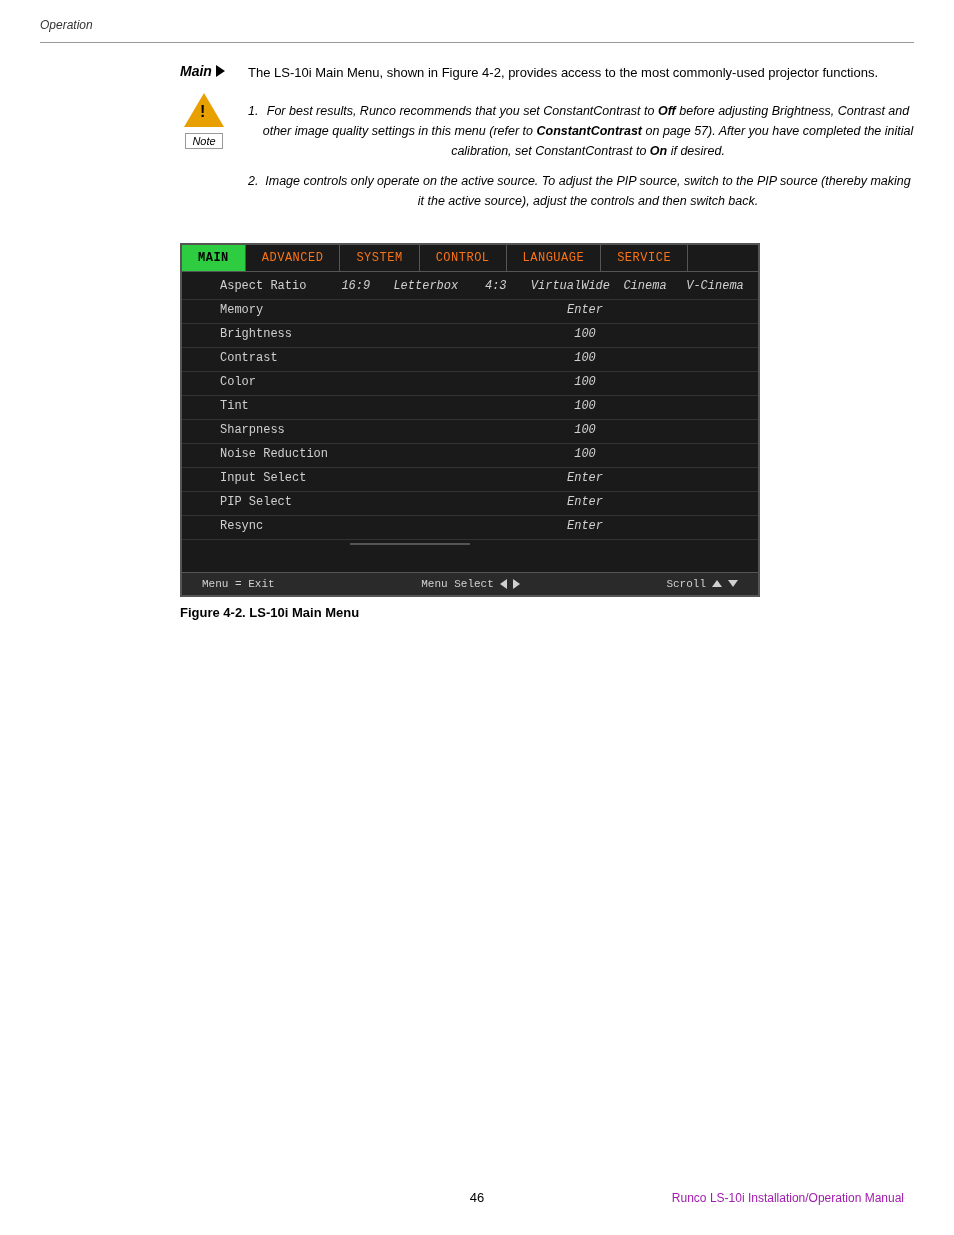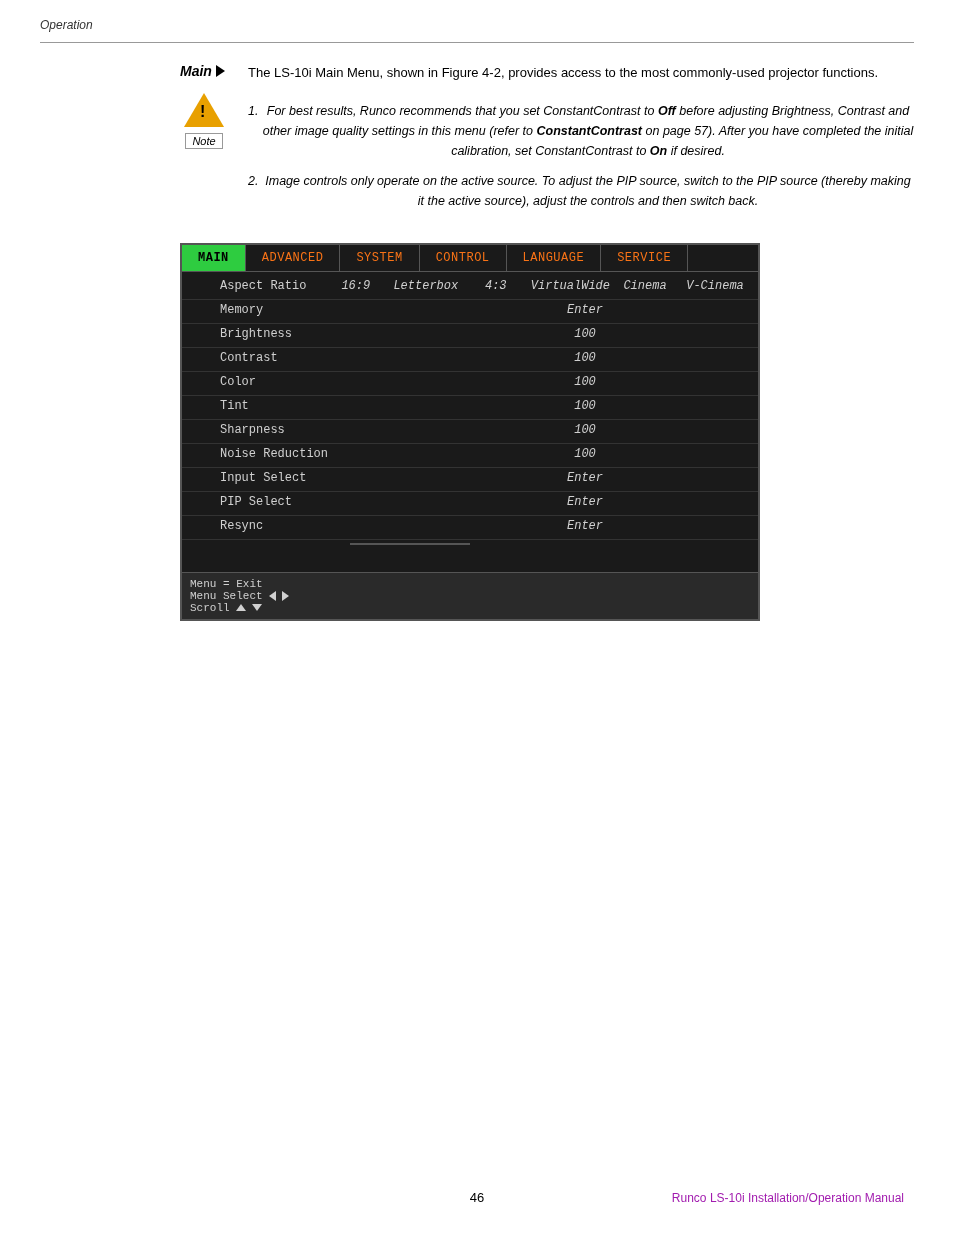--- a/index.html
+++ b/index.html
@@ -187,24 +187,23 @@
       min-width: 70px;
       text-align: center;
       font-style: italic;
     }
 
     .menu-footer {
       background: #2a2a2a;
       border-top: 1px solid #555;
       display: flex;
       justify-content: space-between;
-      padding: 5px 8px;
+      padding: 5px 20px;
       color: #d0d0d0;
       font-size: 11px;
-      flex-direction: column;
     }
 
     .footer-section {
       display: flex;
       align-items: center;
       gap: 6px;
     }
 
     .tri-left {
       display: inline-block;
@@ -461,19 +460,22 @@
         <span class="tri-right"></span>
       </div>
       <div class="footer-section">
         <span>Scroll</span>
         <span class="tri-up"></span>
         <span class="tri-down"></span>
       </div>
     </div>
   </div>
 
+  <div class="figure-caption">
+    <span>Figure 4-2. LS-10i Main Menu</span>
+  </div>
 
 </div>
 
 <div class="page-footer">
   <span class="page-number">46</span>
   <span class="page-footer-right">Runco LS-10i Installation/Operation Manual</span>
 </div>
 
 </body></html>

